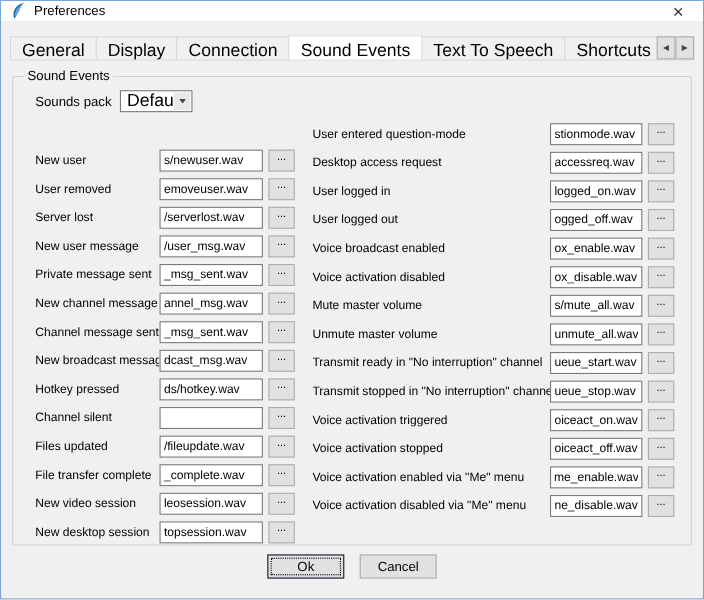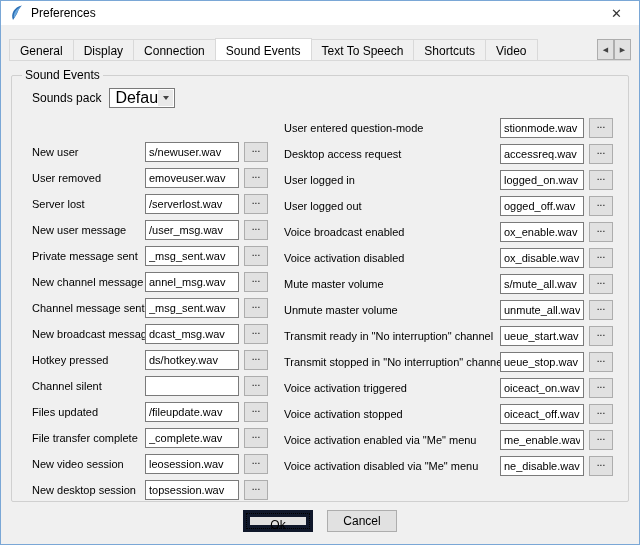--- a/index.html
+++ b/index.html
@@ -2,30 +2,30 @@
 <html><head>
 <meta charset="utf-8">
 <style>
   html,body{margin:0;padding:0;background:#cfd8dc;}
   *{box-sizing:border-box;font-family:"Liberation Sans", sans-serif;}
   .window{
     width:640px;height:545px;background:#f0f0f0;
     border:1px solid #7aa7d6;position:relative;overflow:hidden;
   }
   
-  .titlebar{height:24px;background:#ffffff;display:flex;align-items:center;padding-left:8px;}
+  .titlebar{height:18px;background:#ffffff;display:flex;align-items:center;padding-left:8px;}
   .app-icon{width:16px;height:16px;margin-right:6px;flex:0 0 auto;}
   .title{font-size:12px;color:#000;}
   .close-btn{margin-left:auto;width:45px;height:30px;display:flex;align-items:center;justify-content:center;
     font-size:13px;color:#333;cursor:default;}
   
   .tabbar{display:flex;align-items:flex-end;padding:13px 8px 0 8px;position:relative;height:35px;}
   .tab-strip{display:flex;align-items:flex-end;overflow:hidden;max-width:592px;}
   .tab{border:1px solid #d9d9d9;border-bottom:none;background:#f0f0f0;padding:4px 10px 3px;
-    font-size:12px;color:#000;white-space:nowrap;margin-left:-1px;height:21px;}
+    font-size:16px;color:#000;white-space:nowrap;margin-left:-1px;height:21px;}
   .tab:first-child{margin-left:0;}
   .tab.active{background:#fff;height:23px;padding-top:5px;position:relative;z-index:2;margin-bottom:-1px;}
   .tab-scroll{position:absolute;right:8px;bottom:0;display:flex;z-index:3;}
   .tab-scroll button{width:17px;height:21px;border:1px solid #adadad;background:#e1e1e1;font-size:7px;
     padding:0;color:#444;line-height:1;}
   .pane{border-top:1px solid #d9d9d9;margin:0 8px;height:446px;background:#f0f0f0;padding-top:7px;}
   
   .groupbox{border:1px solid #d0d0d0;border-radius:2px;margin:0 2px;padding:4px 8px 8px 8px;position:relative;height:434px;}
   .groupbox legend{font-size:12px;padding:0 3px;margin-left:2px;color:#000;}
   .sounds-pack-row{display:flex;align-items:center;margin:2px 0 10px 12px;font-size:12px;}
@@ -46,21 +46,21 @@
   .col.left .row-label{flex:0 0 113px;}
   .col.right .row-label{flex:0 0 216px;}
   .row-input{height:20px;border:1px solid #7a7a7a;background:#fff;font-size:11px;padding:1px 3px;}
   .col.left .row-input{width:94px;}
   .col.right .row-input{width:84px;}
   .browse-btn{width:24px;height:20px;margin-left:5px;border:1px solid #adadad;background:#e1e1e1;
     font-size:10px;line-height:1;padding:0 0 6px 0;color:#000;}
   
   .footer{display:flex;justify-content:center;gap:14px;padding-top:8px;}
   .btn{width:70px;height:22px;border:1px solid #adadad;background:#e1e1e1;font-size:12px;color:#000;}
-  .btn.default{border:7px solid #0f172a;outline:1px dotted #000;outline-offset:-4px;}
+  .btn.default{border:1px solid #0f172a;outline:1px dotted #000;outline-offset:-4px;}
 </style>
 </head>
 <body>
 
 <div class="window">
 
   <div class="titlebar">
     <span class="app-icon">
       <svg width="16" height="16" viewBox="0 0 16 16">
         <path d="M4 15 C1.5 9 5 2 13 0.5 C9 3.5 9.5 6.5 7.5 9.5 C6.3 11.6 5 13.4 4 15 Z" fill="#2b6fb5"></path>

